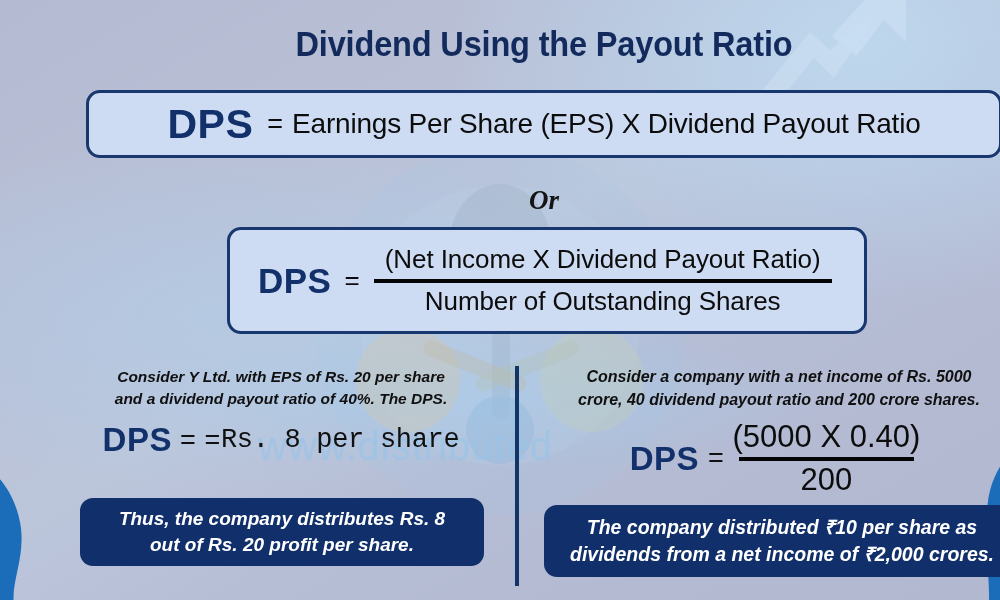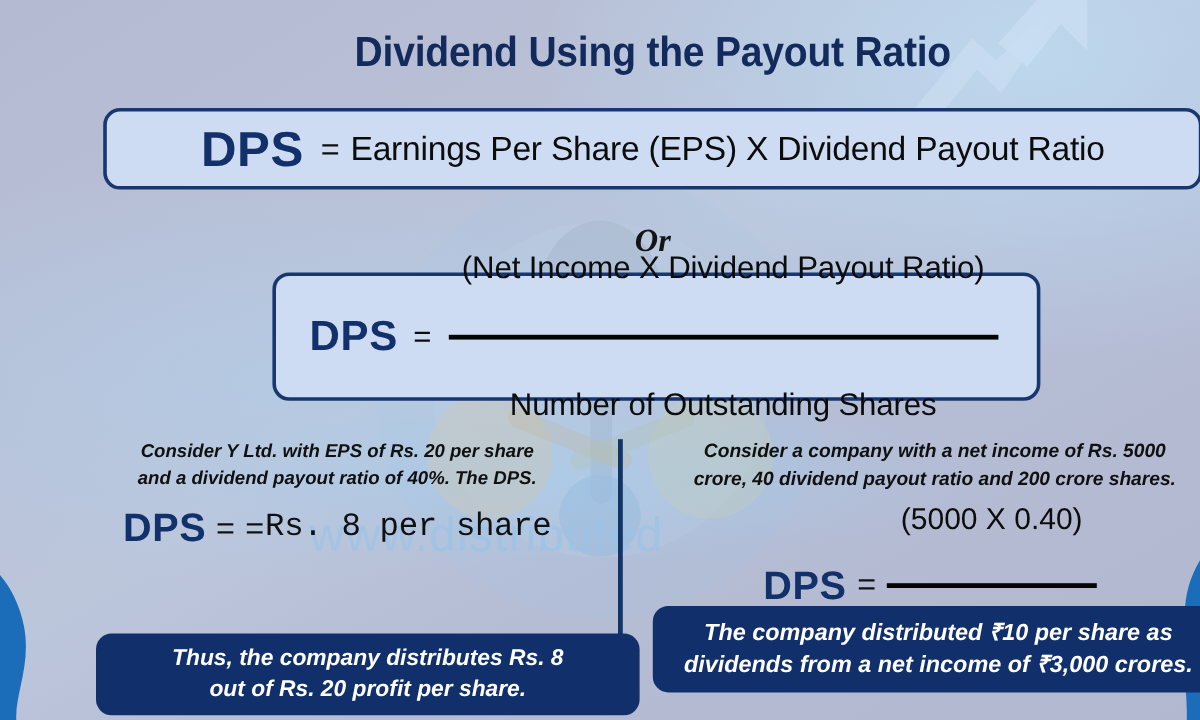--- a/index.html
+++ b/index.html
@@ -148,21 +148,20 @@
     font-size: 28px;
     color: #0c0c0c;
     letter-spacing: -0.2px;
   }
 
   .fraction {
     display: inline-flex;
     flex-direction: column;
     align-items: center;
     margin-left: 8px;
-    gap: 36px;
   }
   .frac-num, .frac-den {
     font-family: "Liberation Sans", sans-serif;
     color: #0c0c0c;
     white-space: nowrap;
     text-align: center;
   }
   #f2-frac .frac-num, #f2-frac .frac-den { font-size: 26px; letter-spacing: -0.1px; }
   #f2-frac .frac-bar {
     width: 458px;
@@ -228,21 +227,21 @@
     color: #101010;
     letter-spacing: -0.3px;
   }
   #exl-eq1 { margin-left: 8px; }
   #exl-expr { margin-left: 2px; }
   #exl-eq2 { margin-left: 9px; }
   #exl-result { margin-left: 1px; font-family: Liberation Mono, monospace; }
 
   #exr-eq1 { margin-left: 9px; font-size: 27px; }
   #exr-frac { margin: 0 8px 0 9px; }
-  #exr-frac .frac-num, #exr-frac .frac-den { font-size: 25px; }
+  #exr-frac .frac-num, #exr-frac .frac-den { font-size: 31px; }
   #exr-frac .frac-bar {
     width: 175px; height: 4px; background: #050505; margin: 2px 0 1px 0;
   }
   #exr-result { font-size: 26px; }
 
   
   .callout {
     position: absolute;
     background: #11306b;
     border-radius: 13px;
@@ -251,21 +250,21 @@
     align-items: center;
     justify-content: center;
     text-align: center;
     color: #ffffff;
     font-family: "Liberation Sans", sans-serif;
     font-style: italic;
     font-weight: bold;
     line-height: 1.38;
     padding: 6px 16px;
   }
-  #callout-left  { left: 36px;  top: 528px; width: 453px; height: 68px; font-size: 19px; }
+  #callout-left  { left: 36px;  top: 498px; width: 404px; height: 68px; font-size: 19px; }
   #callout-right { left: 500px; top: 505px; width: 476px; height: 72px; font-size: 19.5px; }
 </style>
 </head>
 <body>
 
 <div id="infographic">
 
   <div class="bg-layer">
     <div class="wash-tr"></div>
     <div class="wash-tl"></div>
@@ -355,18 +354,18 @@
           <span class="frac-num">(5000 X 0.40)</span>
           <span class="frac-bar"></span>
           <span class="frac-den">200</span>
         </span>
       </div>
     </div>
 
     <div class="callout" id="callout-right">
       <div>
         <div>The company distributed ₹10 per share as</div>
-        <div>dividends from a net income of ₹3,000 crores.</div>
+        <div>dividends from a net income of ₹2,000 crores.</div>
       </div>
     </div>
 
   </div>
 </div>
 
 </body></html>

